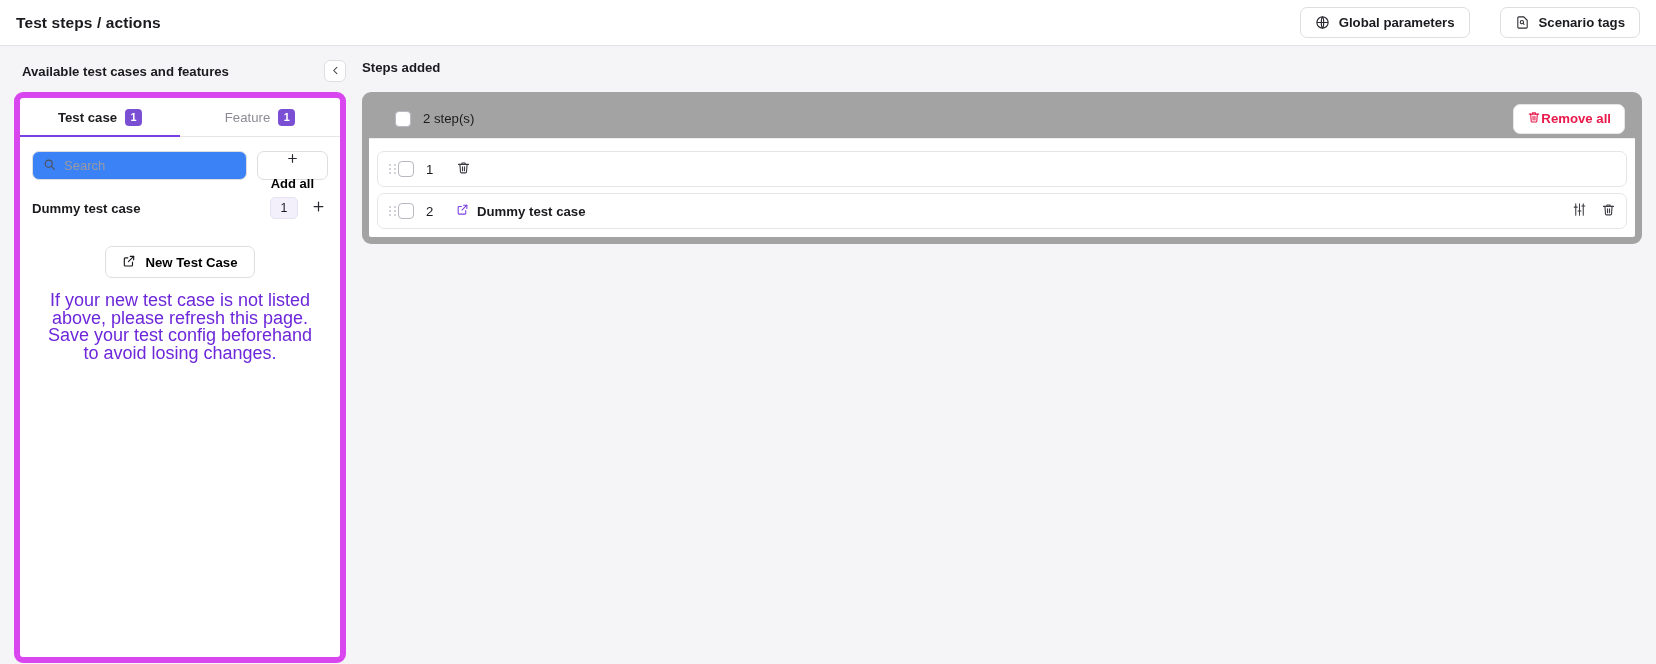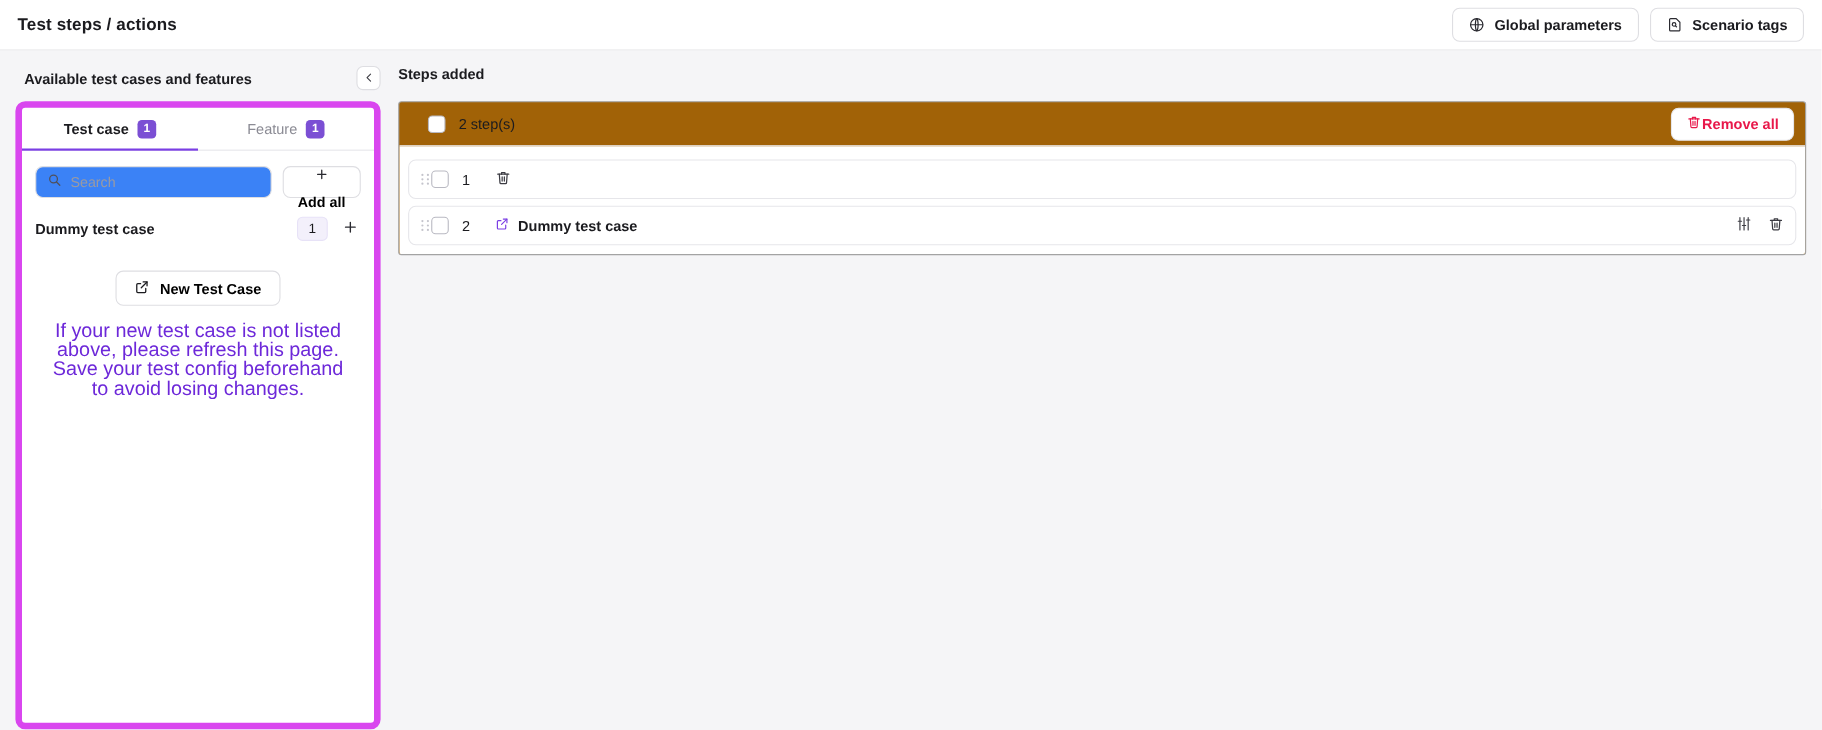--- a/index.html
+++ b/index.html
@@ -19,21 +19,21 @@
     border-bottom: 1px solid #e3e3e6;
     background: #ffffff;
   }
   .page-title { font-size: 15.5px; font-weight: bold; letter-spacing: .1px; }
   .topbar-actions { display: flex; gap: 10px; align-items: center; }
   .pill-btn {
     display: inline-flex; align-items: center; gap: 9px;
     height: 31px; padding: 0 14px;
     border: 1px solid #dedee2; border-radius: 7px;
     background: #fff; font-size: 13.2px; font-weight: bold; color: #1b1b1f;
-    cursor: pointer; white-space: nowrap;
+    cursor: pointer; white-space: nowrap; margin-left: 20px;
   }
   .pill-btn svg { display:block; }
 
   
   .body-wrap {
     height: calc(664px - 46px);
     background: #f5f5f7;
     padding: 14px 14px 0 14px;
     display: flex;
     gap: 16px;
@@ -121,21 +121,21 @@
     margin: 14px 20px 0 20px; text-align: center;
     font-size: 18px; line-height: 17.5px; color: #6d28d9;
   }
 
   
   .right-col { flex: 1; min-width: 0; }
   .right-head { height: 22px; margin-bottom: 10px; display: flex; }
   .right-head-title { font-size: 13.2px; font-weight: bold; }
 
   .steps-card {
-    background: #a16207; border: 1px solid #a3a3a3; border-radius: 3px;
+    background: #a3a3a3; border: 7px solid #a3a3a3; border-radius: 9px;
     overflow: hidden;
   }
   .steps-toolbar {
     height: 40px; display: flex; align-items: center;
     padding: 0 10px 0 26px; border-bottom: 1px solid #ededf0;
   }
   .steps-count { font-size: 13.2px; margin-left: 12px; flex: 1; }
   .remove-all-btn {
     display: inline-flex; align-items: center; 
     height: 30px; padding: 0 13px;

